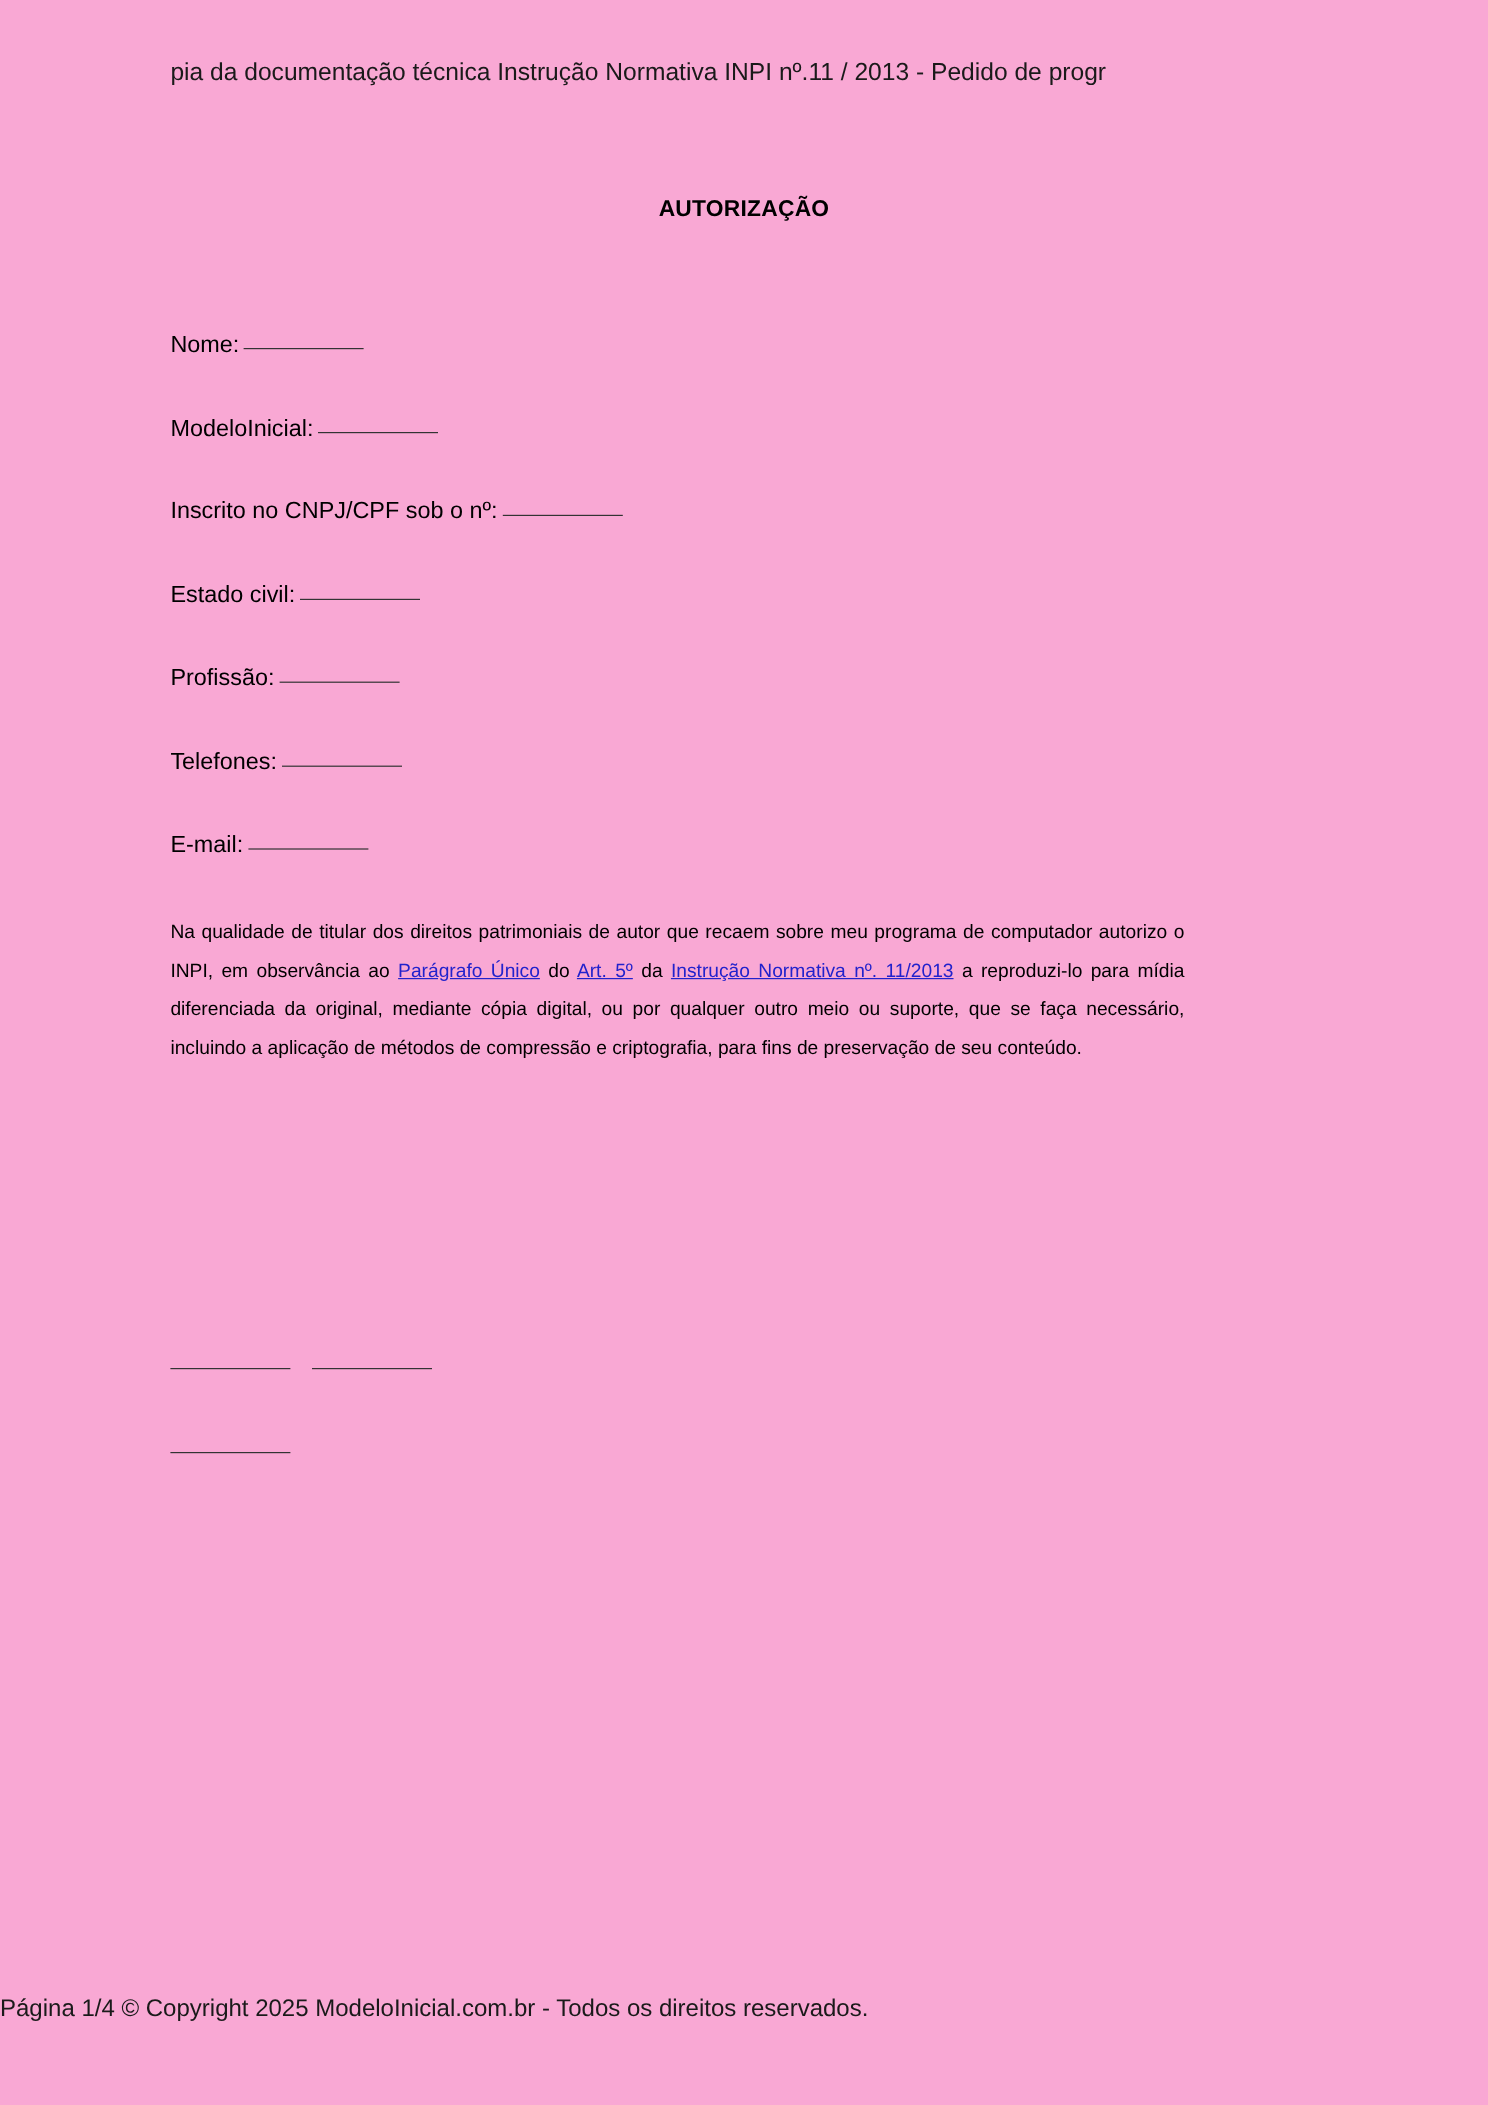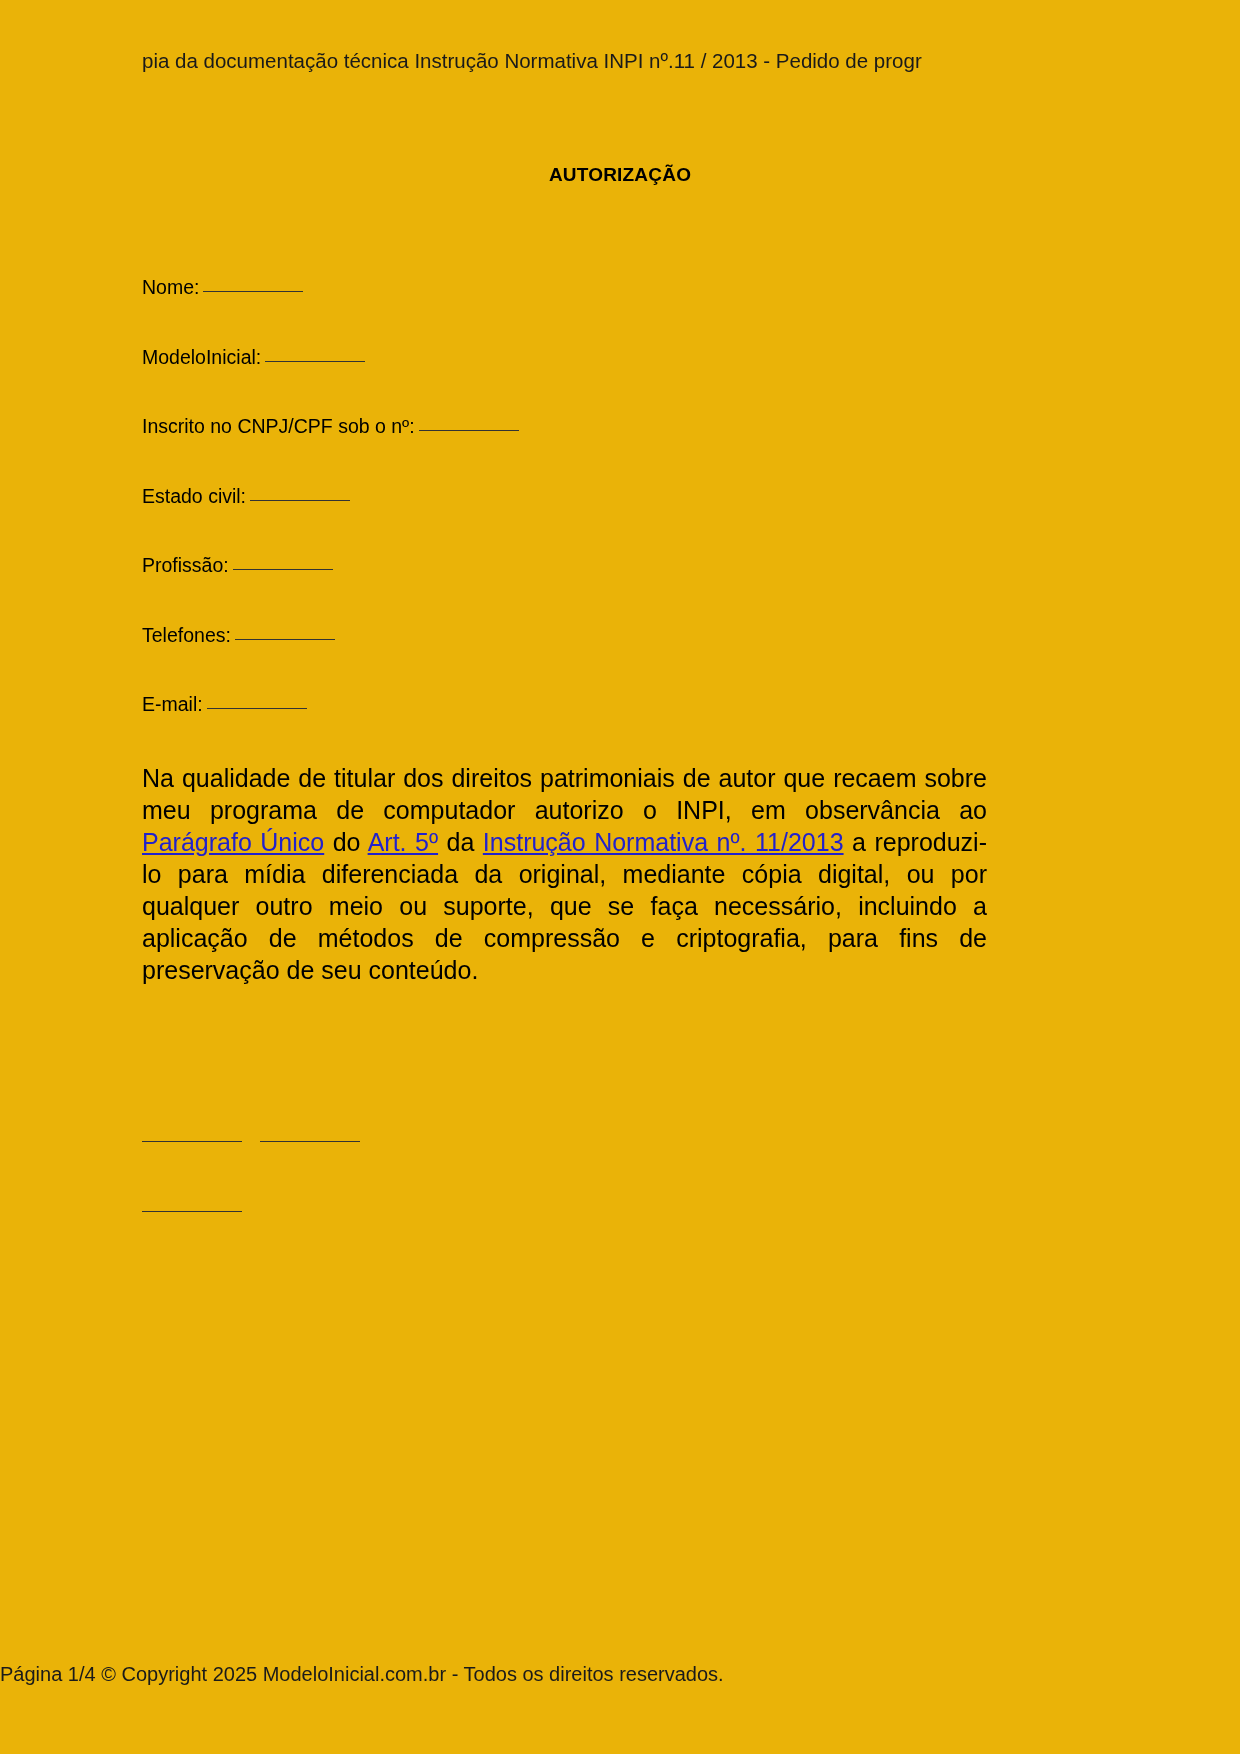--- a/index.html
+++ b/index.html
@@ -8,21 +8,21 @@
     background: #ffffff;
   }
   body {
     font-family: "Liberation Sans", sans-serif;
     color: #000000;
   }
   .page {
     position: relative;
     width: 1240px;
     height: 1754px;
-    background: #eab308;
+    background: #f9a8d4;
     overflow: hidden;
     box-sizing: border-box;
   }
   .header-line {
     position: absolute;
     top: 48px;
     left: 142px;
     width: 1120px;
     font-size: 20.5px;
     line-height: 26px;
@@ -59,21 +59,21 @@
     display: inline-block;
     border-bottom: 1.3px solid #333;
     height: 11px;
     vertical-align: baseline;
     margin-left: 4px;
     position: relative;
     top: -2px;
   }
   .blank-med { width: 100px; }
   .paragraph {
-    font-size: 25px;
+    font-size: 16px;
     line-height: 32px;
     text-align: justify;
     margin-top: 12px;
   }
   .paragraph a,
   .link {
     color: #2222cc;
     text-decoration: underline;
   }
   .sign-area {

